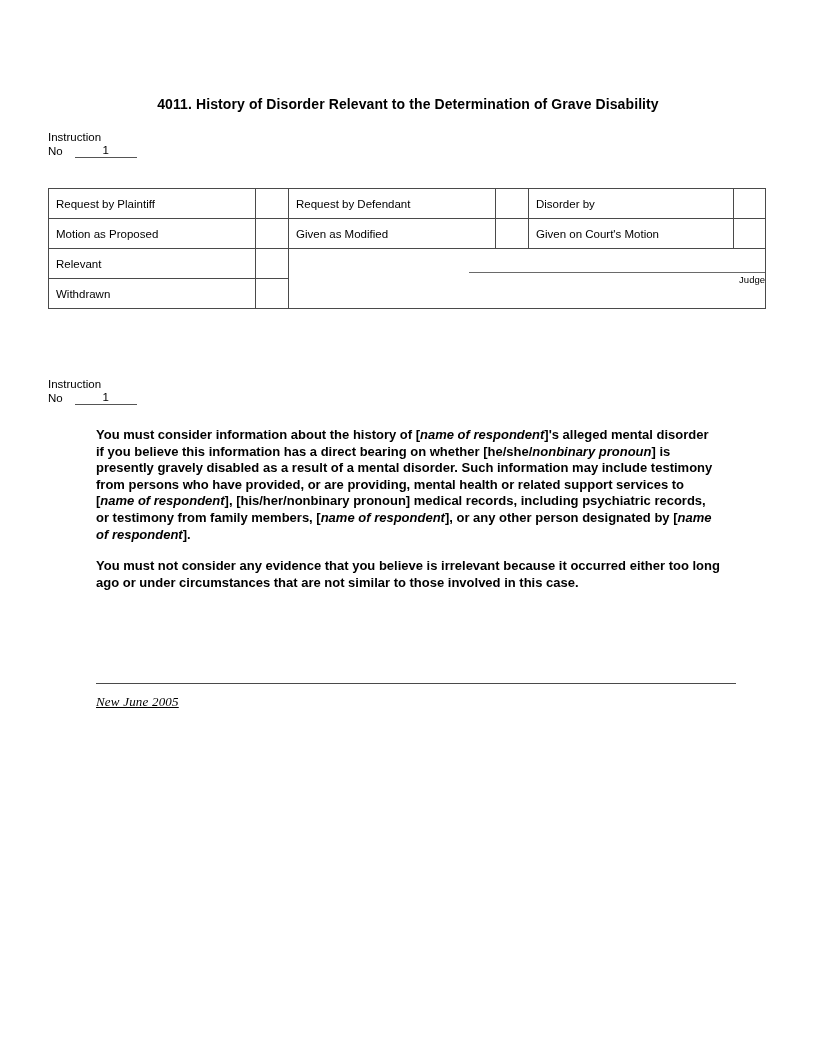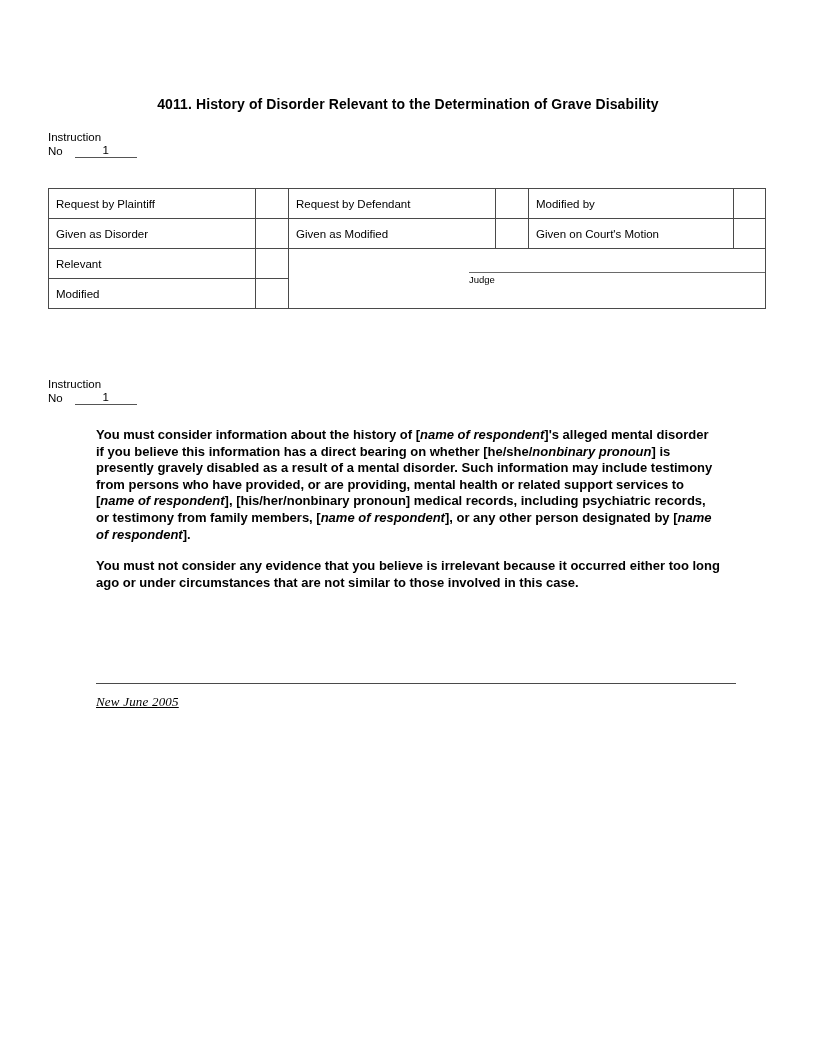--- a/index.html
+++ b/index.html
@@ -106,21 +106,21 @@
   }
   .sig-line {
     border-bottom: 1px solid #6a6a6a;
     height: 1px;
     width: 100%;
   }
   .sig-caption {
     font-size: 9.5px;
     line-height: 12px;
     padding-top: 1px;
-    text-align: left;
+    text-align: right;
   }
 
   
   .body-copy {
     position: absolute;
     left: 96px;
     top: 427px;
     width: 624px;
     font-size: 13px;
     font-weight: bold;
@@ -179,43 +179,43 @@
           <col class="col-chk2">
         <col class="col-label3">
           <col class="col-chk3">
       </colgroup>
       <tbody>
         <tr>
           <td>Request by Plaintiff</td>
           <td class="chk"></td>
           <td>Request by Defendant</td>
           <td class="chk"></td>
-          <td>Modified by</td>
-          <td class="chk"></td>
-        </tr>
-        <tr>
-          <td>Given as Disorder</td>
+          <td>Disorder by</td>
+          <td class="chk"></td>
+        </tr>
+        <tr>
+          <td>Motion as Proposed</td>
           <td class="chk"></td>
           <td>Given as Modified</td>
           <td class="chk"></td>
           <td>Given on Court's Motion</td>
           <td class="chk"></td>
         </tr>
         <tr>
           <td>Relevant</td>
           <td class="chk"></td>
           <td class="merged-area" colspan="4" rowspan="2">
             <div class="sig-wrap">
               <div class="sig-line"></div>
               <div class="sig-caption">Judge</div>
             </div>
           </td>
         </tr>
         <tr>
-          <td>Modified</td>
+          <td>Withdrawn</td>
           <td class="chk"></td>
         </tr>
       </tbody>
     </table>
   </div>
 
   <div class="instr-block" id="instr-block-2">
     <span class="instr-word">Instruction</span>
     <span class="instr-row">
       <span class="instr-no-label">No</span>

